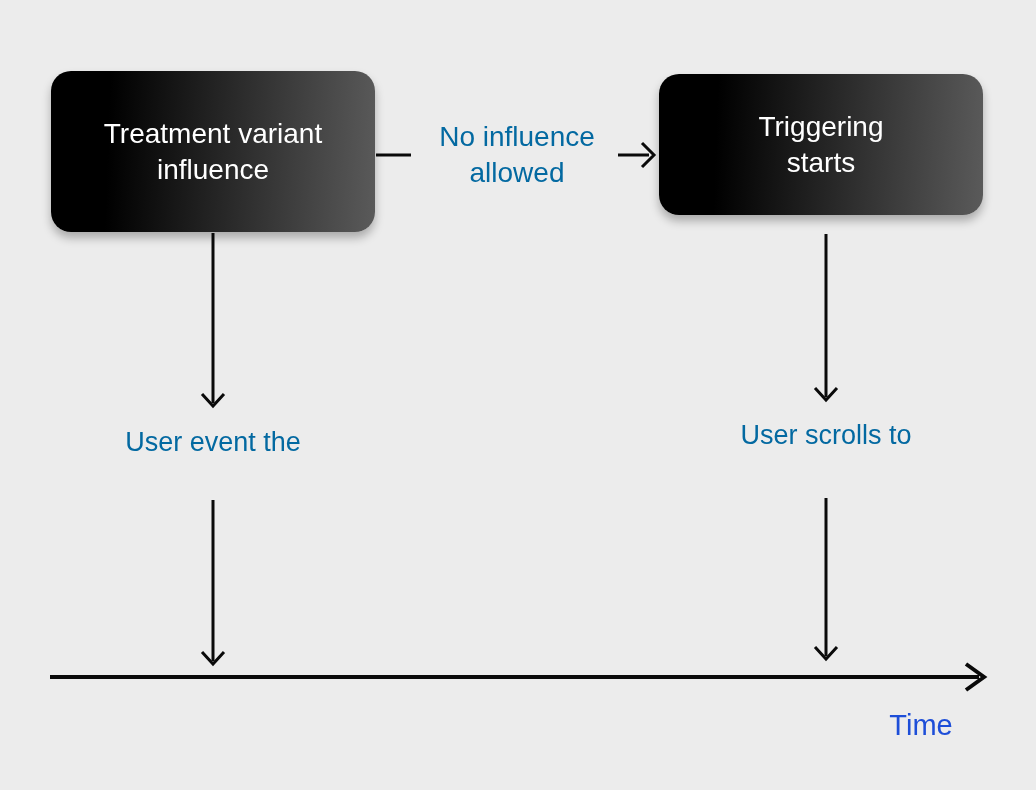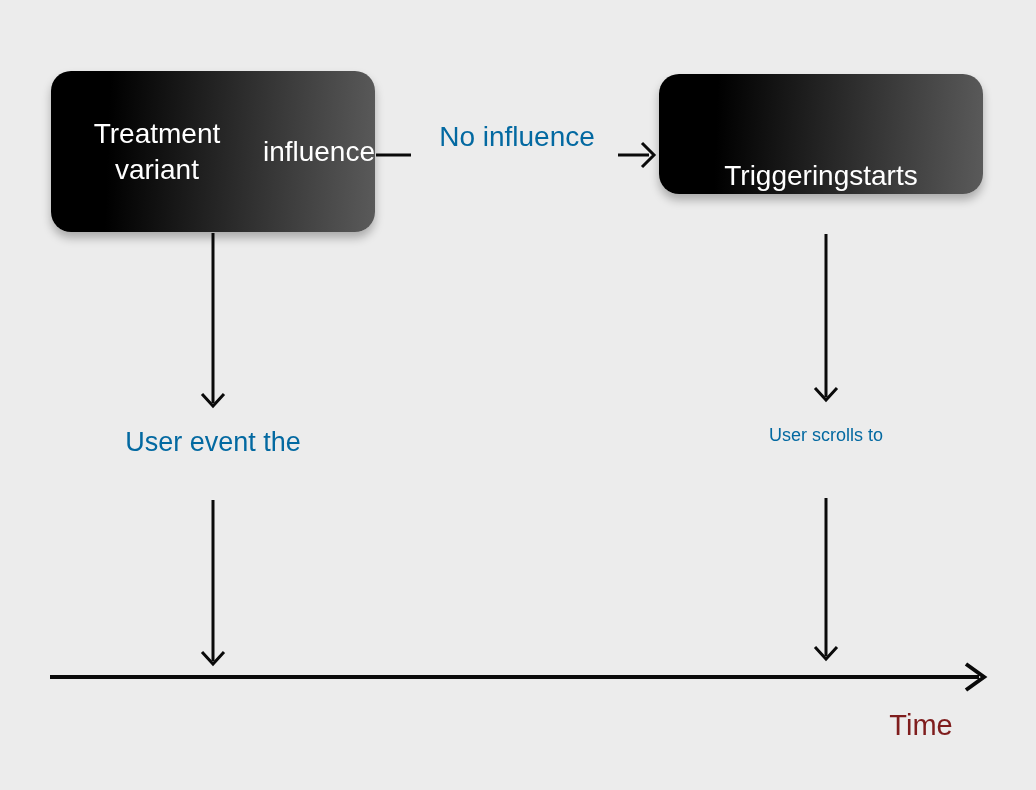--- a/index.html
+++ b/index.html
@@ -22,39 +22,38 @@
     width: 1036px;
     height: 790px;
   }
   .node {
     position: absolute;
     border-radius: 20px;
     background: linear-gradient(92deg, #000000 18%, #5A5A5A 100%);
     box-shadow: 0 6px 10px rgba(0,0,0,0.28);
     color: #FFFFFF;
     display: flex;
-    flex-direction: row;
+    flex-direction: column;
     align-items: center;
     justify-content: center;
     text-align: center;
     font-size: 28px;
     line-height: 36px;
   }
   .node-treatment {
     left: 51px;
     top: 71px;
     width: 324px;
     height: 161px;
   }
   .node-triggering {
     left: 659px;
     top: 74px;
     width: 324px;
-    height: 120px;
-    align-items: flex-end;
+    height: 141px;
   }
   .annotation {
     position: absolute;
     text-align: center;
     font-size: 28px;
     color: #0369a1;
   }
   .anno-no-influence {
     left: 402px;
     top: 119px;
@@ -65,31 +64,31 @@
     left: 93px;
     top: 427px;
     width: 240px;
     font-size: 27px;
     line-height: 30px;
   }
   .anno-user-scrolls {
     left: 706px;
     top: 419px;
     width: 240px;
-    font-size: 18px;
+    font-size: 27px;
     line-height: 33px;
   }
   .axis-label {
     position: absolute;
     left: 861px;
     top: 709px;
     width: 120px;
     text-align: center;
     font-size: 29px;
-    color: #7f1d1d;
+    color: #1d4ed8;
   }
   .stroke {
     stroke: #0A0A0A;
     fill: none;
     stroke-width: 3;
   }
   .stroke-heavy {
     stroke: #0A0A0A;
     fill: none;
     stroke-width: 4;
@@ -142,20 +141,21 @@
     <span>influence</span>
   </div>
 
   <div class="node node-triggering">
     <span>Triggering</span>
     <span>starts</span>
   </div>
 
   <div class="annotation anno-no-influence">
     <div>No influence</div>
+    <div>allowed</div>
   </div>
 
   <div class="annotation anno-user-starts">
     <div>User event the</div>
   </div>
 
   <div class="annotation anno-user-scrolls">
     <div>User scrolls to</div>
   </div>
 

